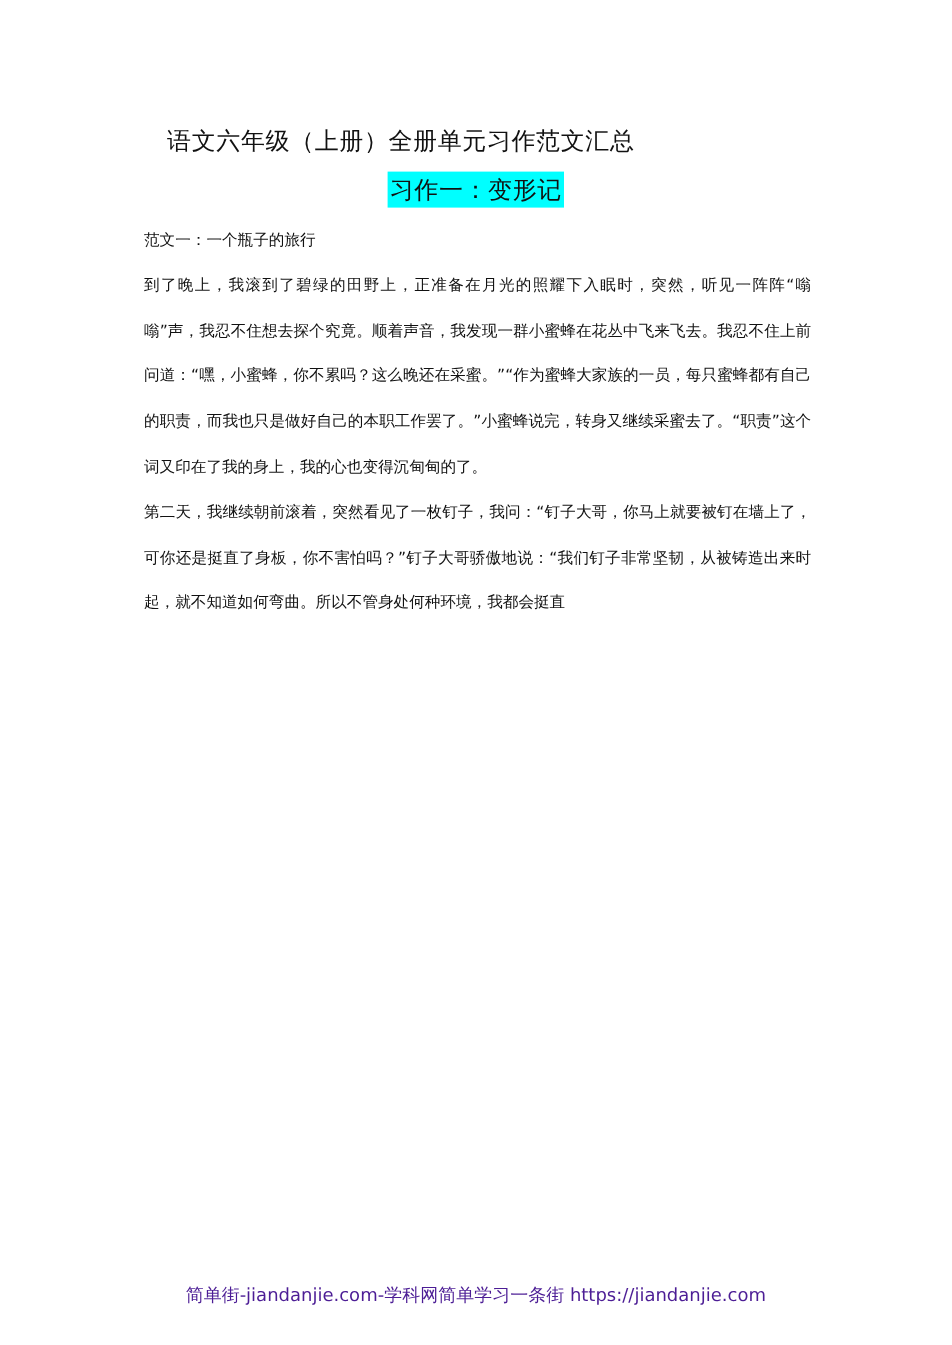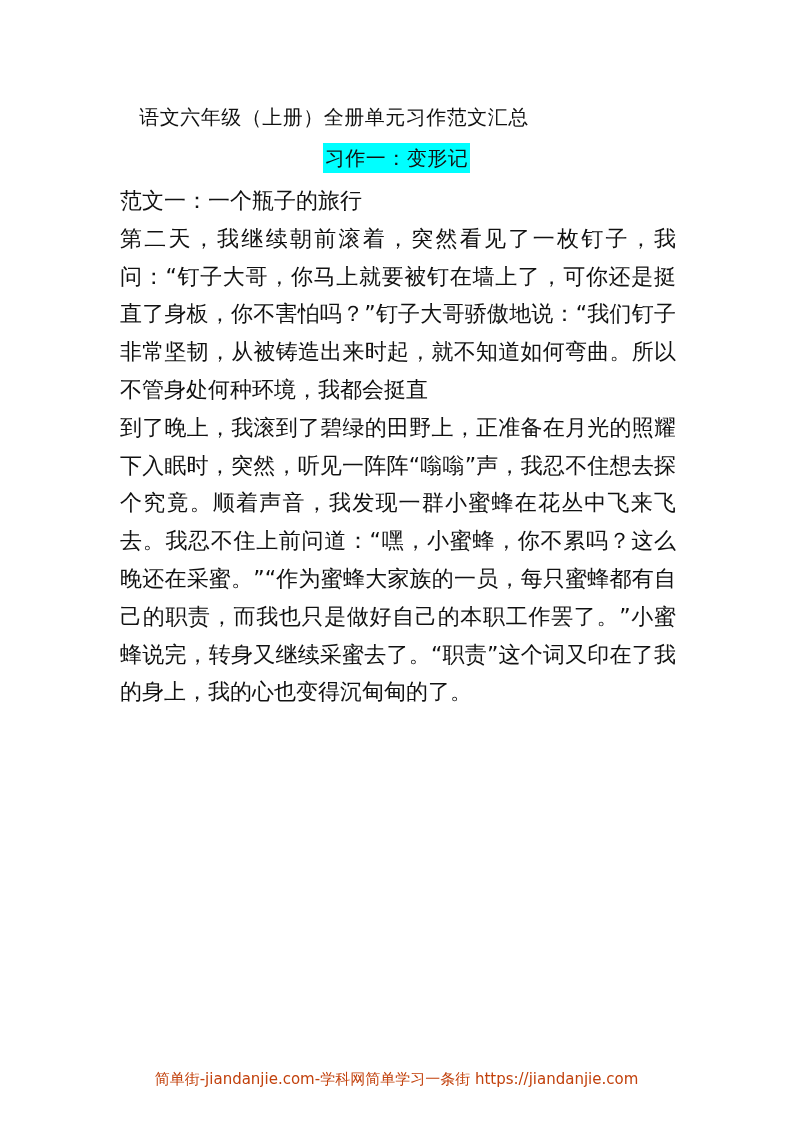--- a/index.html
+++ b/index.html
@@ -44,52 +44,52 @@
       font-size: 20px;
       line-height: 30px;
       padding: 0 2px;
       letter-spacing: 0.5px;
     }
     .body-text {
       position: absolute;
       top: 182px;
       left: 120px;
       width: 556px;
-      font-size: 22px;
+      font-size: 13px;
       line-height: 37.8px;
       text-align: justify;
       text-justify: inter-character;
     }
     .body-text p {
       margin: 0;
       padding: 0;
     }
     .footer {
       position: absolute;
       top: 1067px;
       left: 0;
       width: 793px;
       text-align: center;
       font-size: 15px;
       line-height: 24px;
-      color: #c2410c;
+      color: #4c1d95;
     }
   </style>
 </head>
 <body>
 
 <div class="page">
 
   <div class="doc-title">语文六年级（上册）全册单元习作范文汇总</div>
 
   <div class="section-wrap">
     <span class="section-title">习作一：变形记</span>
   </div>
 
   <div class="body-text">
     <p>范文一：一个瓶子的旅行</p>
+    <p>到了晚上，我滚到了碧绿的田野上，正准备在月光的照耀下入眠时，突然，听见一阵阵“嗡嗡”声，我忍不住想去探个究竟。顺着声音，我发现一群小蜜蜂在花丛中飞来飞去。我忍不住上前问道：“嘿，小蜜蜂，你不累吗？这么晚还在采蜜。”“作为蜜蜂大家族的一员，每只蜜蜂都有自己的职责，而我也只是做好自己的本职工作罢了。”小蜜蜂说完，转身又继续采蜜去了。“职责”这个词又印在了我的身上，我的心也变得沉甸甸的了。</p>
     <p>第二天，我继续朝前滚着，突然看见了一枚钉子，我问：“钉子大哥，你马上就要被钉在墙上了，可你还是挺直了身板，你不害怕吗？”钉子大哥骄傲地说：“我们钉子非常坚韧，从被铸造出来时起，就不知道如何弯曲。所以不管身处何种环境，我都会挺直</p>
-    <p>到了晚上，我滚到了碧绿的田野上，正准备在月光的照耀下入眠时，突然，听见一阵阵“嗡嗡”声，我忍不住想去探个究竟。顺着声音，我发现一群小蜜蜂在花丛中飞来飞去。我忍不住上前问道：“嘿，小蜜蜂，你不累吗？这么晚还在采蜜。”“作为蜜蜂大家族的一员，每只蜜蜂都有自己的职责，而我也只是做好自己的本职工作罢了。”小蜜蜂说完，转身又继续采蜜去了。“职责”这个词又印在了我的身上，我的心也变得沉甸甸的了。</p>
   </div>
 
   <div class="footer">简单街-jiandanjie.com-学科网简单学习一条街 https://jiandanjie.com</div>
 
 </div>
 
 </body></html>

